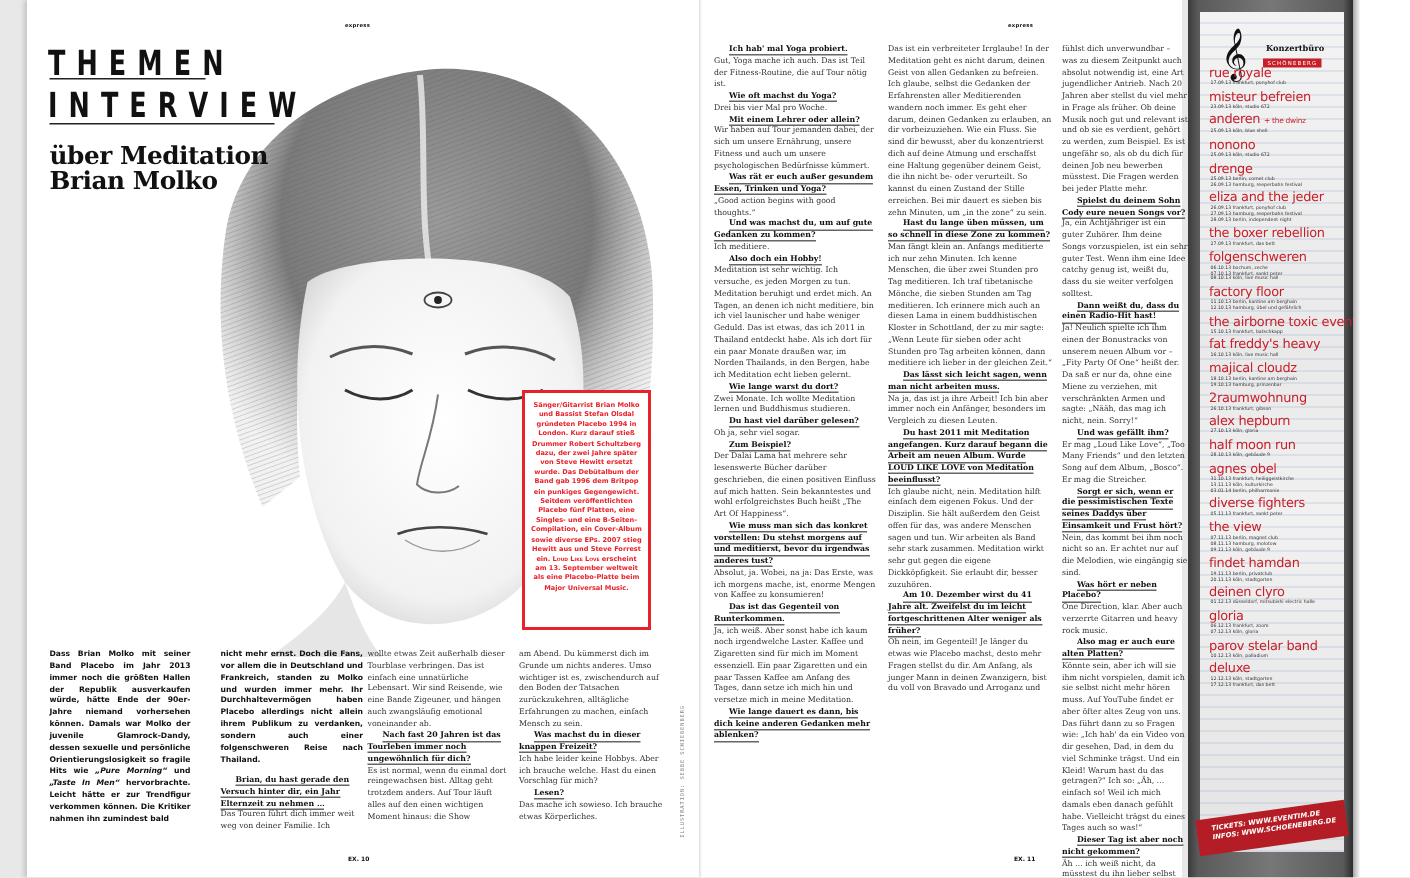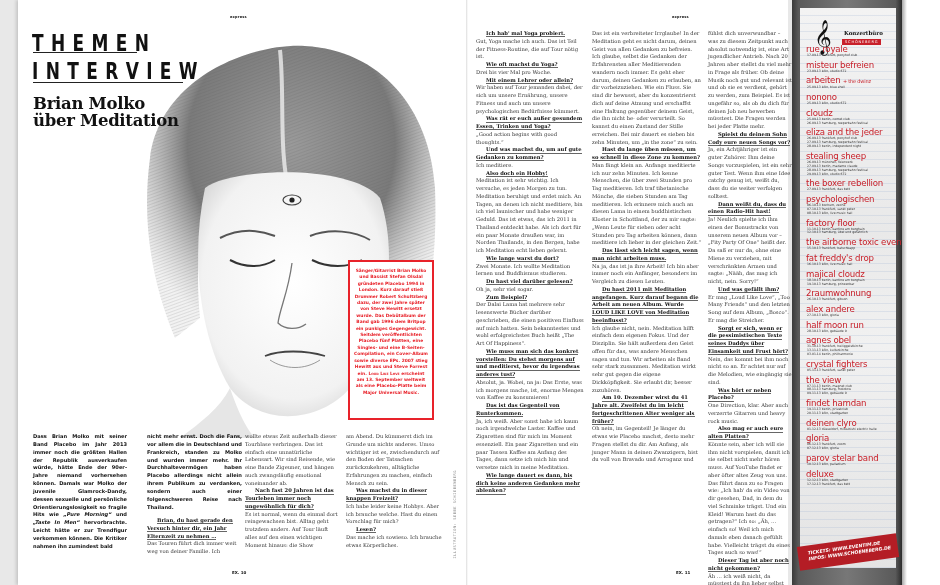--- a/index.html
+++ b/index.html
@@ -103,22 +103,22 @@
   <path d="M150 350 C 160 380, 170 395, 175 400 L 100 400 C 120 385, 140 370, 150 350 Z" fill="#d6d6d6" opacity="0.6"></path>
 </svg>
 
 <span class="illu-credit">ILLUSTRATION: SEBBE SCHIEBENBERG</span>
 
 <div class="kicker" style="top:30px;">THEMEN</div>
 <div class="kicker-rule" style="top:52px; width:104px;"></div>
 <div class="kicker" style="top:58px;">INTERVIEW</div>
 <div class="kicker-rule" style="top:82px; width:150px;"></div>
 <div class="headline">
+  <div>über Meditation</div>
   <div>Brian Molko</div>
-  <div>über Meditation</div>
 </div>
 
 <div class="infobox">
   <span>Sänger/Gitarrist Brian Molko und Bassist Stefan Olsdal gründeten Placebo 1994 in London. Kurz darauf stieß Drummer Robert Schultzberg dazu, der zwei Jahre später von Steve Hewitt ersetzt wurde. Das Debütalbum der Band gab 1996 dem Britpop ein punkiges Gegengewicht. Seitdem veröffentlichten Placebo fünf Platten, eine Singles- und eine B-Seiten-Compilation, ein Cover-Album sowie diverse EPs. 2007 stieg Hewitt aus und Steve Forrest ein.</span>
   <span class="sc">Loud Like Love</span>
   <span>erscheint am 13. September weltweit als eine Placebo-Platte beim Major Universal Music.</span>
 </div>
 
 <div class="lede-col" style="left:33px;">
   <span>Dass Brian Molko mit seiner Band Placebo im Jahr 2013 immer noch die größten Hallen der Republik ausverkaufen würde, hätte Ende der 90er-Jahre niemand vorhersehen können. Damals war Molko der juvenile Glamrock-Dandy, dessen sexuelle und persönliche Orientierungslosigkeit so fragile Hits wie</span>
@@ -220,93 +220,86 @@
   <div class="ad-list" id="gig-list">
       <div class="gig">
         <div class="gig-name"><span>rue royale</span></div>
         <div class="gig-date">17.09.13 frankfurt, ponyhof club</div>
       </div>
       <div class="gig">
         <div class="gig-name"><span>misteur befreien</span></div>
         <div class="gig-date">23.09.13 köln, studio 672</div>
       </div>
       <div class="gig">
-        <div class="gig-name"><span>arbeiten</span> <span class="extra">+ the dwinz</span></div>
+        <div class="gig-name"><span>anderen</span> <span class="extra">+ the dwinz</span></div>
         <div class="gig-date">25.09.13 köln, blue shell</div>
       </div>
       <div class="gig">
         <div class="gig-name"><span>nonono</span></div>
         <div class="gig-date">25.09.13 köln, studio 672</div>
       </div>
       <div class="gig">
-        <div class="gig-name"><span>cloudz</span></div>
+        <div class="gig-name"><span>drenge</span></div>
         <div class="gig-date">25.09.13 berlin, comet club</div>
         <div class="gig-date">26.09.13 hamburg, reeperbahn festival</div>
       </div>
       <div class="gig">
         <div class="gig-name"><span>eliza and the jeder</span></div>
         <div class="gig-date">26.09.13 frankfurt, ponyhof club</div>
         <div class="gig-date">27.09.13 hamburg, reeperbahn festival</div>
         <div class="gig-date">28.09.13 berlin, independent night</div>
       </div>
       <div class="gig">
-        <div class="gig-name"><span>stealing sheep</span></div>
-        <div class="gig-date">26.09.13 münchen, feierwerk</div>
-        <div class="gig-date">27.09.13 berlin, madame claude</div>
-        <div class="gig-date">28.09.13 hamburg, reeperbahn festival</div>
-        <div class="gig-date">29.09.13 köln, studio 672</div>
-      </div>
-      <div class="gig">
         <div class="gig-name"><span>the boxer rebellion</span></div>
         <div class="gig-date">27.09.13 frankfurt, das bett</div>
       </div>
       <div class="gig">
-        <div class="gig-name"><span>psychologischen</span></div>
+        <div class="gig-name"><span>folgenschweren</span></div>
         <div class="gig-date">06.10.13 bochum, zeche</div>
         <div class="gig-date">07.10.13 frankfurt, sankt peter</div>
         <div class="gig-date">08.10.13 köln, live music hall</div>
       </div>
       <div class="gig">
         <div class="gig-name"><span>factory floor</span></div>
         <div class="gig-date">11.10.13 berlin, kantine am berghain</div>
         <div class="gig-date">12.10.13 hamburg, übel und gefährlich</div>
       </div>
       <div class="gig">
         <div class="gig-name"><span>the airborne toxic event</span></div>
         <div class="gig-date">15.10.13 frankfurt, batschkapp</div>
       </div>
       <div class="gig">
-        <div class="gig-name"><span>fat freddy's drop</span></div>
+        <div class="gig-name"><span>fat freddy's heavy</span></div>
         <div class="gig-date">16.10.13 köln, live music hall</div>
       </div>
       <div class="gig">
         <div class="gig-name"><span>majical cloudz</span></div>
         <div class="gig-date">18.10.13 berlin, kantine am berghain</div>
         <div class="gig-date">19.10.13 hamburg, prinzenbar</div>
       </div>
       <div class="gig">
         <div class="gig-name"><span>2raumwohnung</span></div>
         <div class="gig-date">26.10.13 frankfurt, gibson</div>
       </div>
       <div class="gig">
-        <div class="gig-name"><span>alex andere</span></div>
+        <div class="gig-name"><span>alex hepburn</span></div>
         <div class="gig-date">27.10.13 köln, gloria</div>
       </div>
       <div class="gig">
         <div class="gig-name"><span>half moon run</span></div>
         <div class="gig-date">28.10.13 köln, gebäude 9</div>
       </div>
       <div class="gig">
         <div class="gig-name"><span>agnes obel</span></div>
         <div class="gig-date">31.10.13 frankfurt, heiliggeistkirche</div>
         <div class="gig-date">13.11.13 köln, kulturkirche</div>
         <div class="gig-date">03.01.14 berlin, philharmonie</div>
       </div>
       <div class="gig">
-        <div class="gig-name"><span>crystal fighters</span></div>
+        <div class="gig-name"><span>diverse fighters</span></div>
         <div class="gig-date">05.11.13 frankfurt, sankt peter</div>
       </div>
       <div class="gig">
         <div class="gig-name"><span>the view</span></div>
         <div class="gig-date">07.11.13 berlin, magnet club</div>
         <div class="gig-date">08.11.13 hamburg, molotow</div>
         <div class="gig-date">09.11.13 köln, gebäude 9</div>
       </div>
       <div class="gig">
         <div class="gig-name"><span>findet hamdan</span></div>

